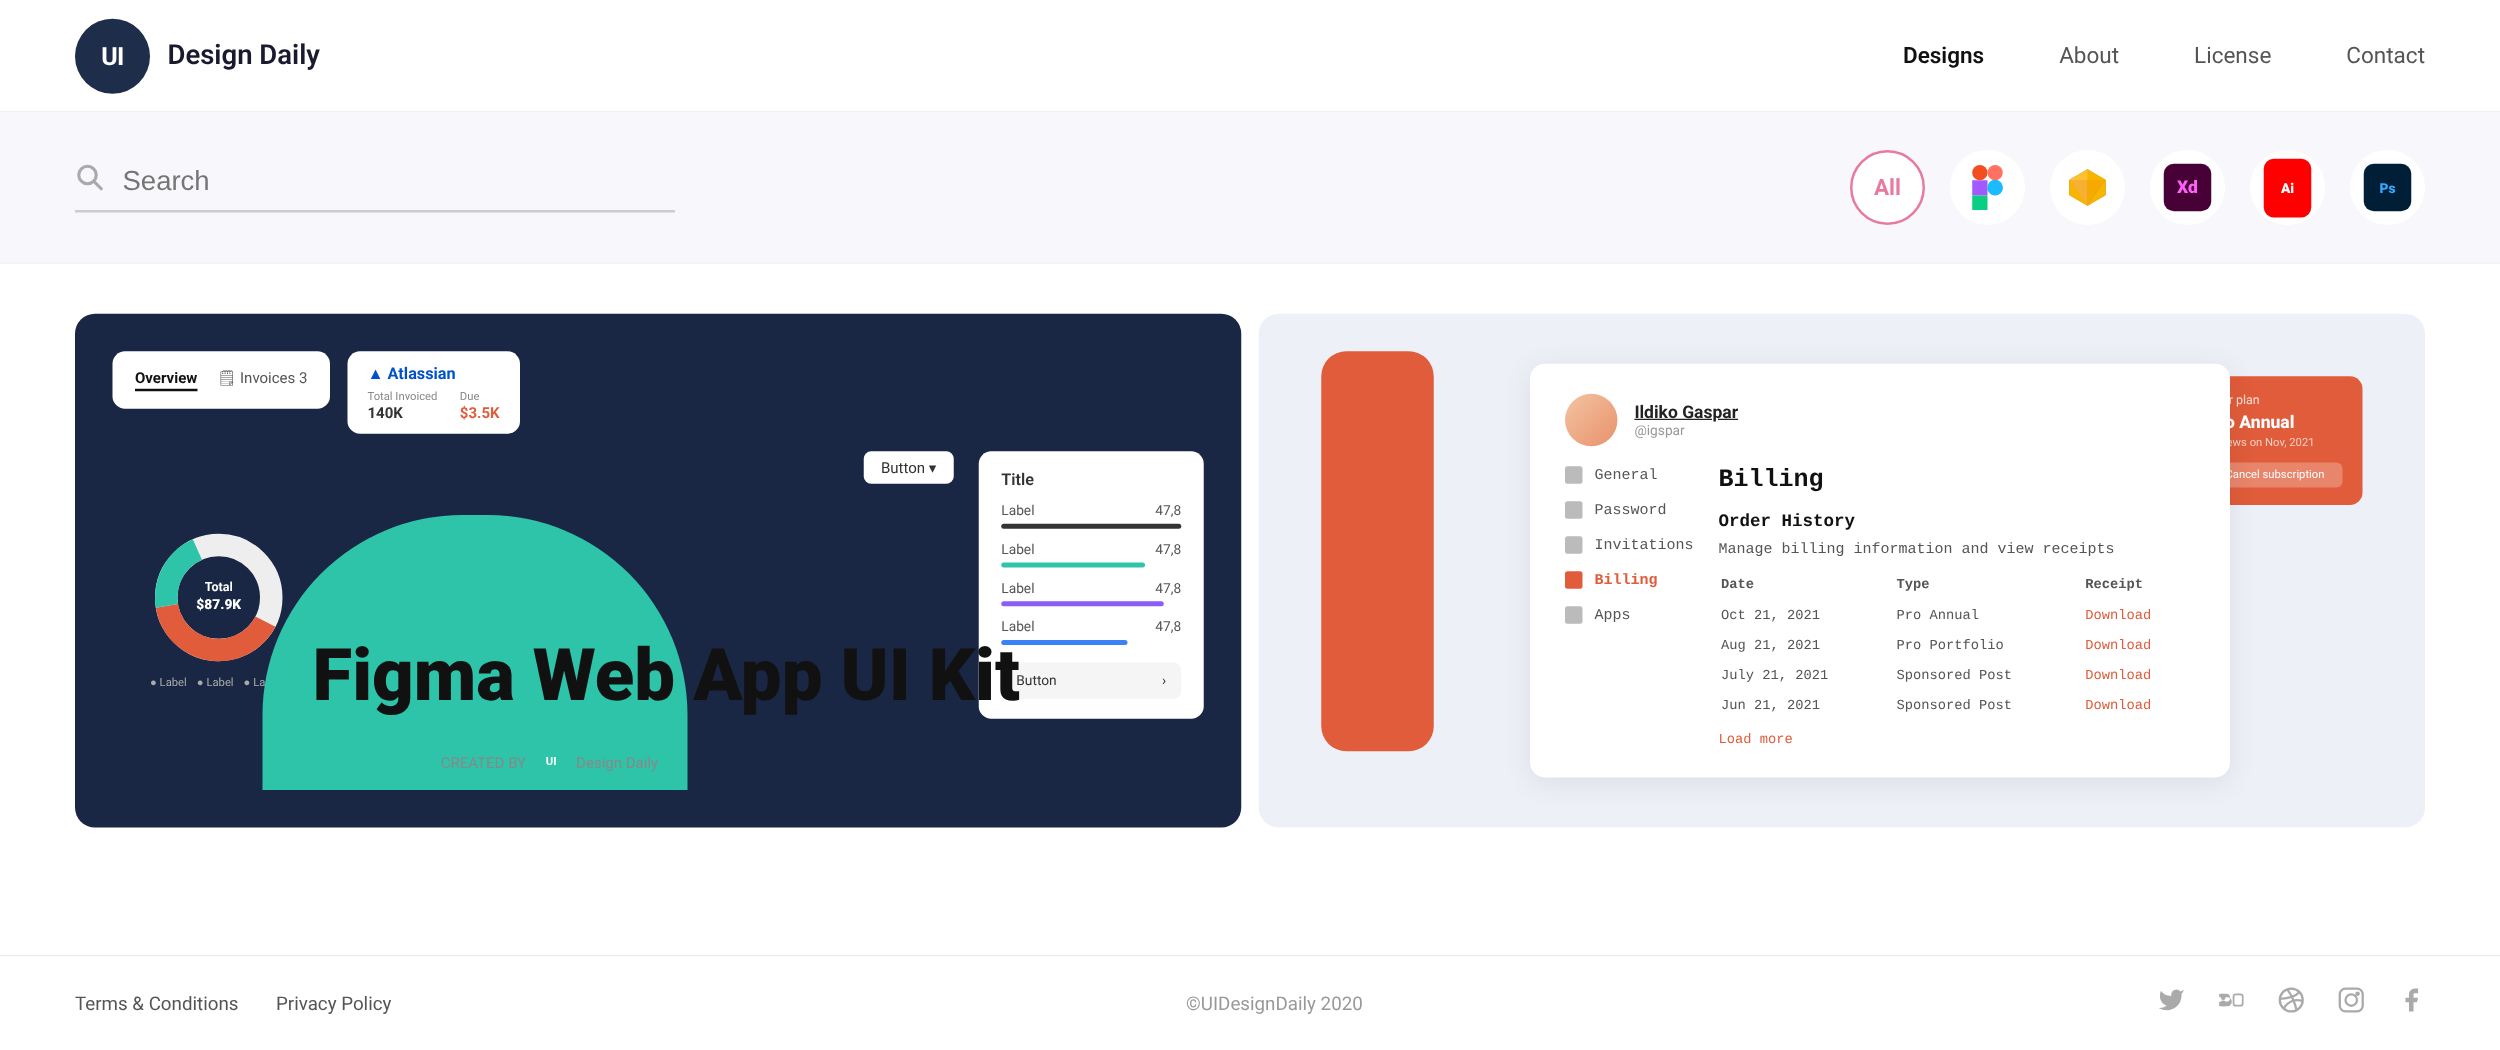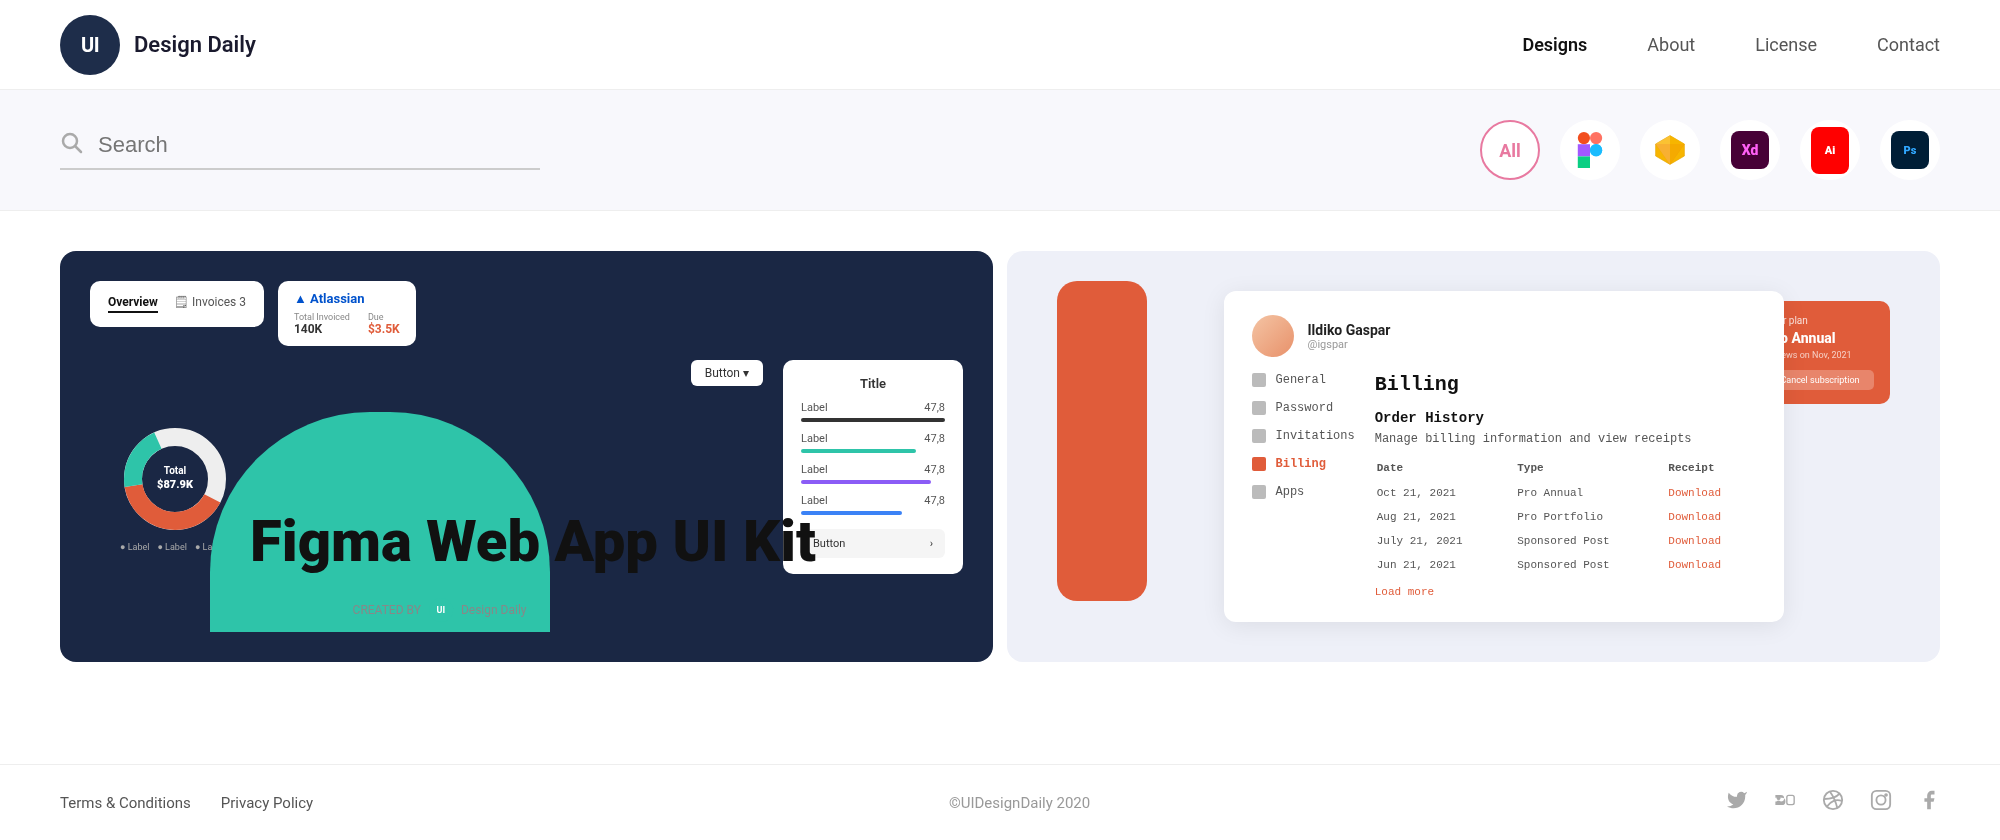--- a/index.html
+++ b/index.html
@@ -221,21 +221,21 @@
       align-items: center;
       gap: 14px;
       margin-bottom: 16px;
     }
     .billing-avatar {
       width: 42px;
       height: 42px;
       border-radius: 50%;
       background: #ccc;
     }
-    .billing-name { font-weight: 700; font-size: 14px; color: #222; }
+    .billing-name { font-weight: 700; font-size: 14px; color: #222; text-decoration: underline; }
     .billing-handle { font-size: 11px; color: #999; }
     .billing-title { font-size: 20px; font-weight: 800; color: #111; margin-bottom: 6px; }
     .billing-subtitle { font-size: 12px; color: #555; margin-bottom: 14px; }
     .billing-table { width: 100%; font-size: 11px; color: #555; }
     .billing-table th { text-align: left; padding-bottom: 6px; font-weight: 600; }
     .billing-table td { padding: 5px 0; }
     .billing-table .download { color: #e05c3a; }
     .load-more { color: #e05c3a; font-size: 11px; margin-top: 8px; cursor: pointer; }
 
     .pro-card {
@@ -435,21 +435,21 @@
             <span style="font-size:9px;color:#aaa;">● Label</span>
           </div>
         </div>
 
         <div style="position:absolute;right:200px;top:0;">
           <div style="background:#fff;border-radius:6px;padding:6px 14px;font-size:12px;color:#333;display:flex;align-items:center;gap:8px;">Button ▾</div>
         </div>
 
         <div style="position:absolute;right:0;top:0;width:180px;">
           <div style="background:#fff;border-radius:10px;padding:16px 18px;">
-            <div style="font-size:13px;color:#333;font-weight:600;margin-bottom:10px;text-align:center;">Title</div>
+            <div style="font-size:13px;color:#333;font-weight:600;margin-bottom:10px;">Title</div>
             <div style="display:flex;flex-direction:column;gap:10px;">
               <div>
                   <div style="font-size:11px;color:#555;margin-bottom:4px;">Label <span style="float:right">47,8</span></div>
                   <div style="height:4px;background:#333;border-radius:2px;width:100%;"></div>
                 </div>
               <div>
                   <div style="font-size:11px;color:#555;margin-bottom:4px;">Label <span style="float:right">47,8</span></div>
                   <div style="height:4px;background:#2ec4a9;border-radius:2px;width:80%;"></div>
                 </div>
               <div>

